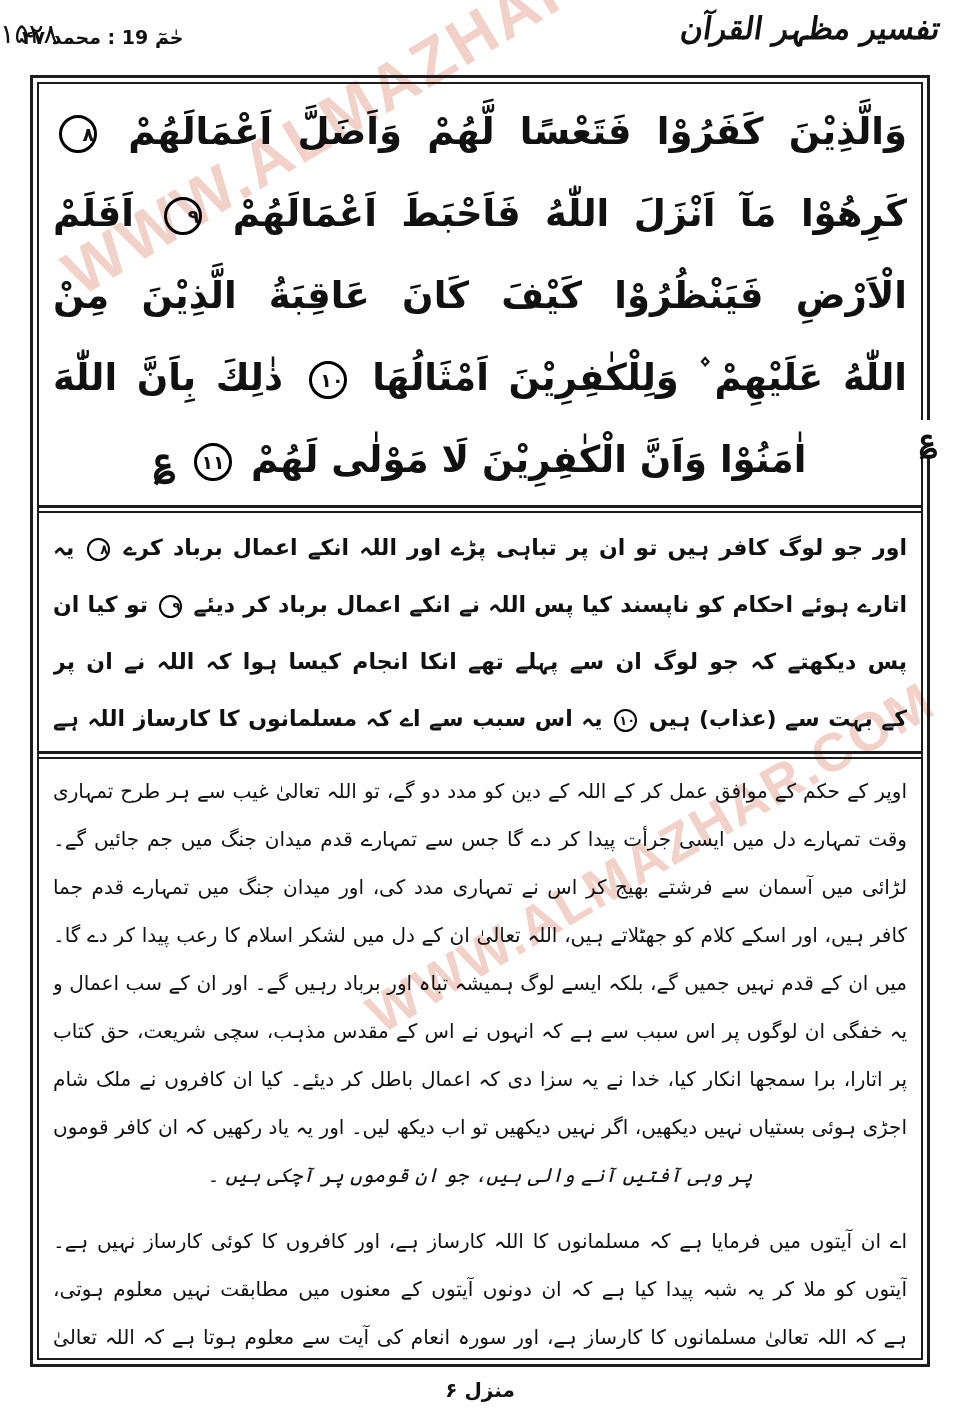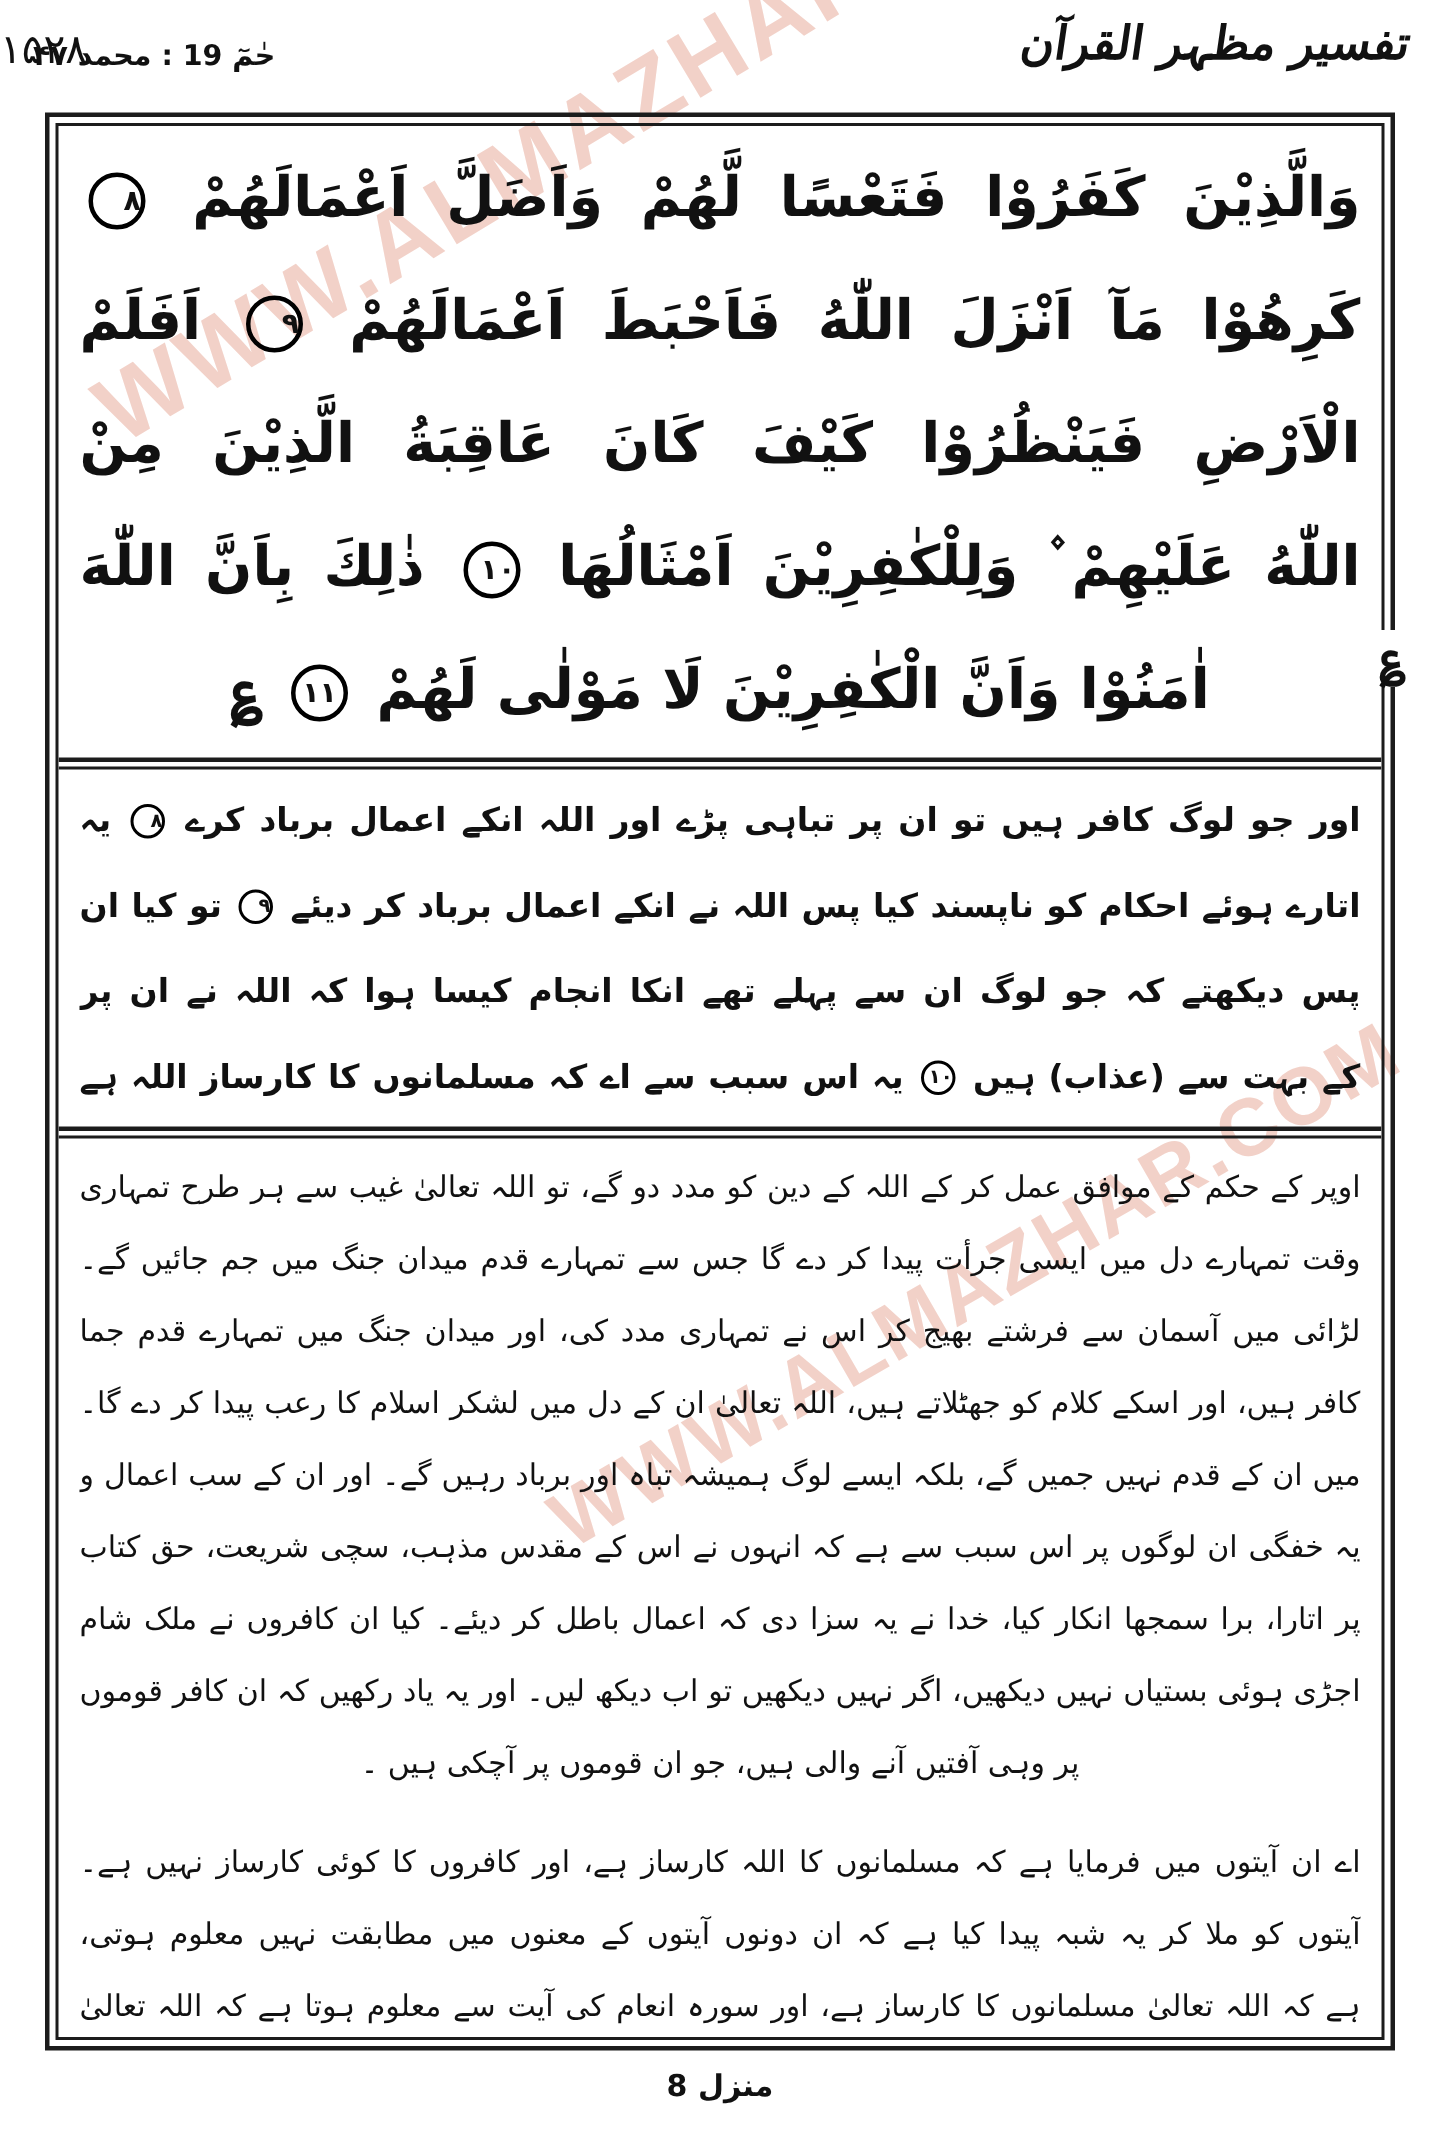--- a/index.html
+++ b/index.html
@@ -41,21 +41,21 @@
            border-top:3px solid #1c1c1c;border-bottom:2px solid #1c1c1c;}
 
   
   .translation-section{padding-top:4px;}
   .t-line{font-size:22px;font-weight:bold;height:57px;line-height:56px;}
   .translation-section .line.last{text-align-last:justify;}
 
   
   .commentary-section{padding-top:6px;}
   .c-line{font-size:20px;height:48px;line-height:47px;}
-  .commentary-section .line.last{text-align:center;text-align-last:center;}
+  .commentary-section .line.last{text-align:center;text-align-last:center;font-style:italic;}
   .closing-section{margin-top:18px;}
   .closing-section .c-line{height:48px;line-height:47px;}
   .closing-section .line.last{text-align-last:justify;}
 
   
   .ayah-num{display:inline-block;box-sizing:border-box;border-radius:50%;
             text-align:center;font-weight:bold;vertical-align:middle;
             border:3px solid #000;}
   .q-line .ayah-num{width:38px;height:38px;line-height:32px;font-size:19px;margin:0 6px;}
   .t-line .ayah-num{width:23px;height:23px;line-height:19px;font-size:13px;
@@ -122,15 +122,15 @@
           <div class="c-line line">اے ان آیتوں میں فرمایا ہے کہ مسلمانوں کا اللہ کارساز ہے، اور کافروں کا کوئی کارساز نہیں ہے۔ بعضے مفسروں نے ان دونوں</div>
           <div class="c-line line">آیتوں کو ملا کر یہ شبہ پیدا کیا ہے کہ ان دونوں آیتوں کے معنوں میں مطابقت نہیں معلوم ہوتی، کیونکہ اس آیت سے معلوم ہوتا</div>
           <div class="c-line line last">ہے کہ اللہ تعالیٰ مسلمانوں کا کارساز ہے، اور سورہ انعام کی آیت سے معلوم ہوتا ہے کہ اللہ تعالیٰ مسلمان اور کافر سب کا کارساز</div>
         </div>
 
     </div>
   </div>
 
   <div class="ruku-margin">؏</div>
 
-  <div class="footer">منزل 8</div>
+  <div class="footer">منزل ۶</div>
 
 </div>
 
 </body></html>

